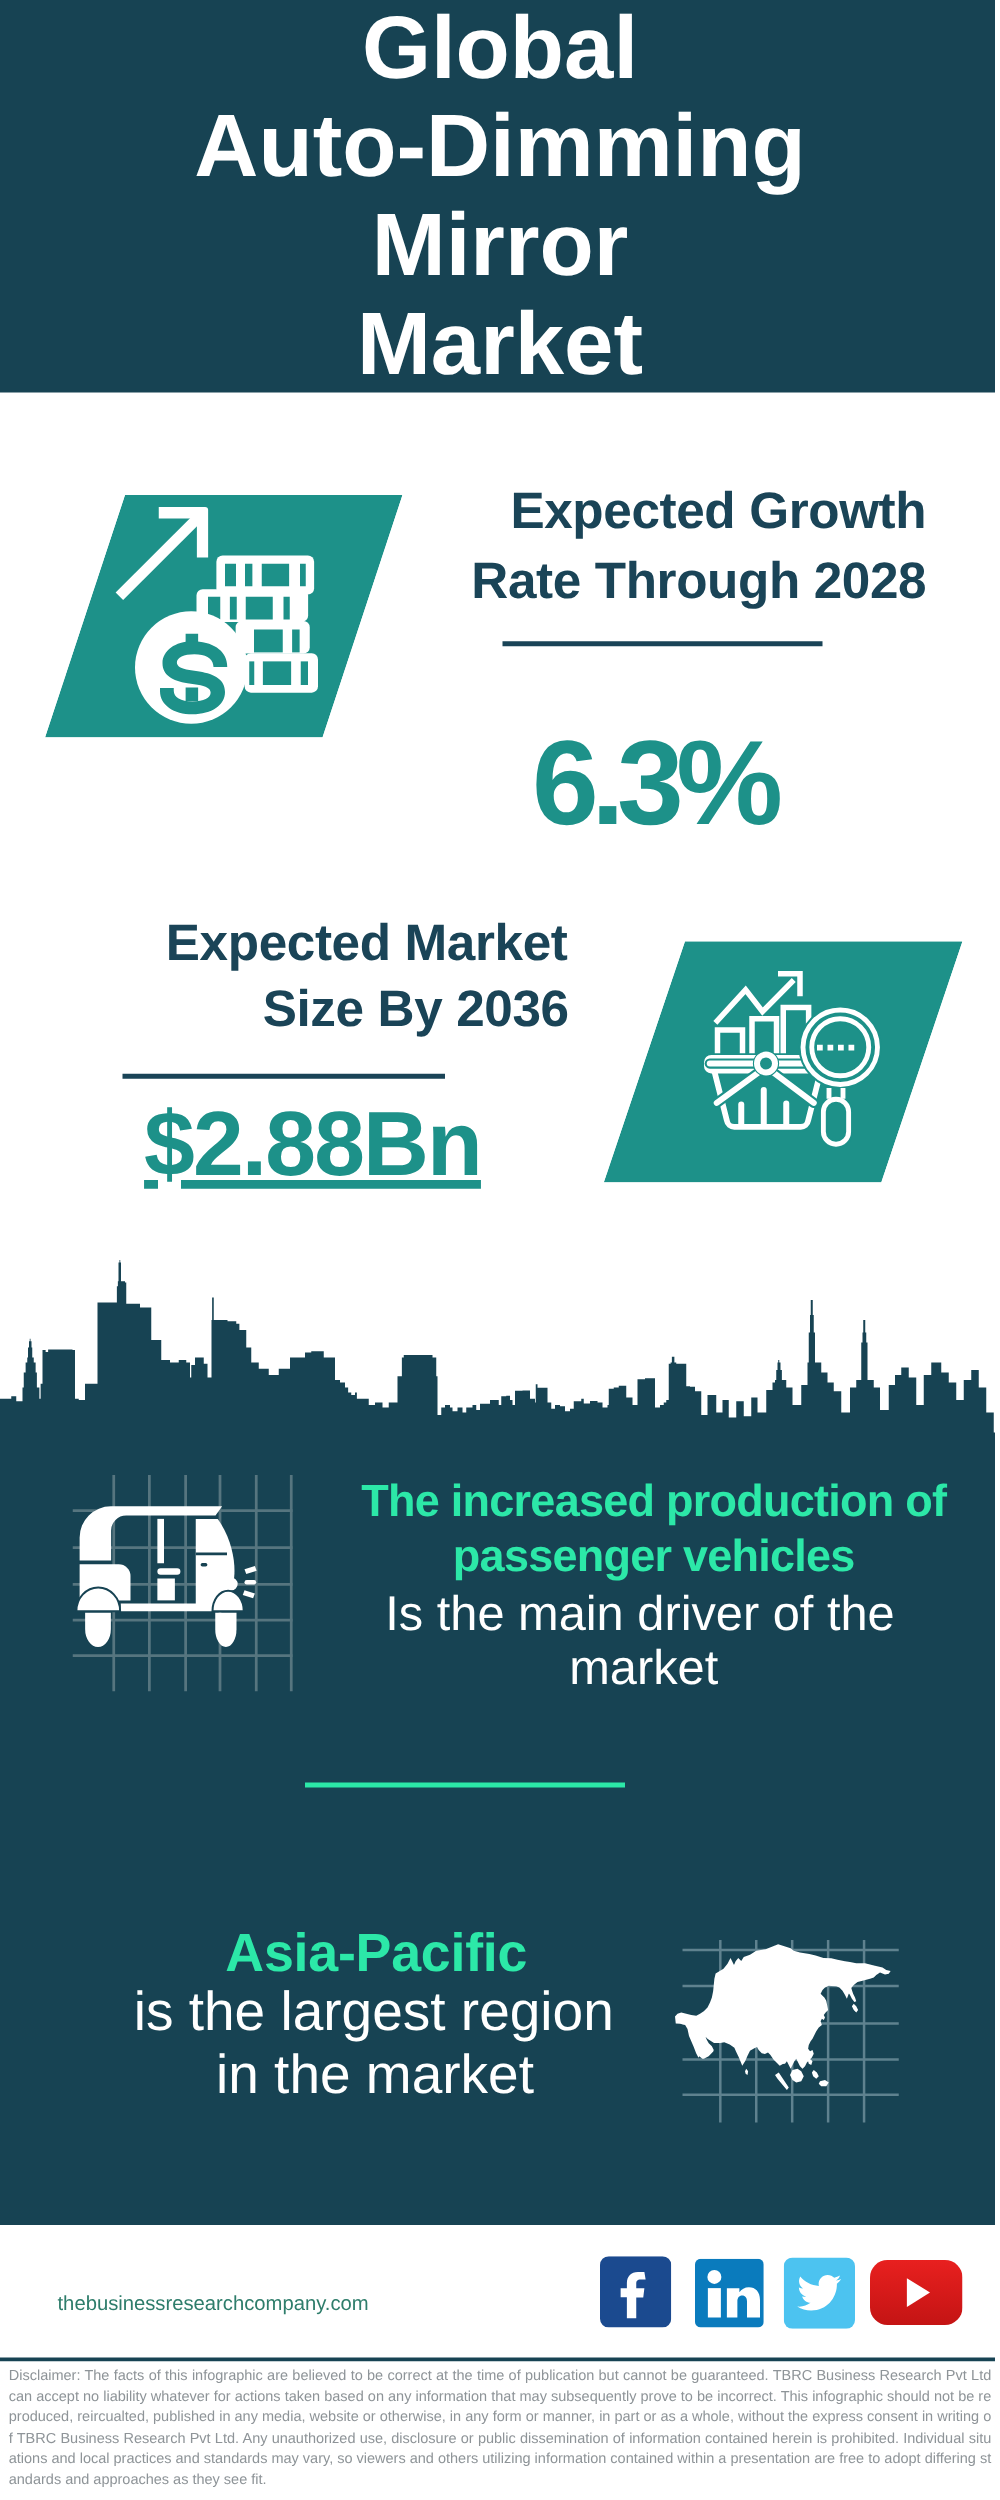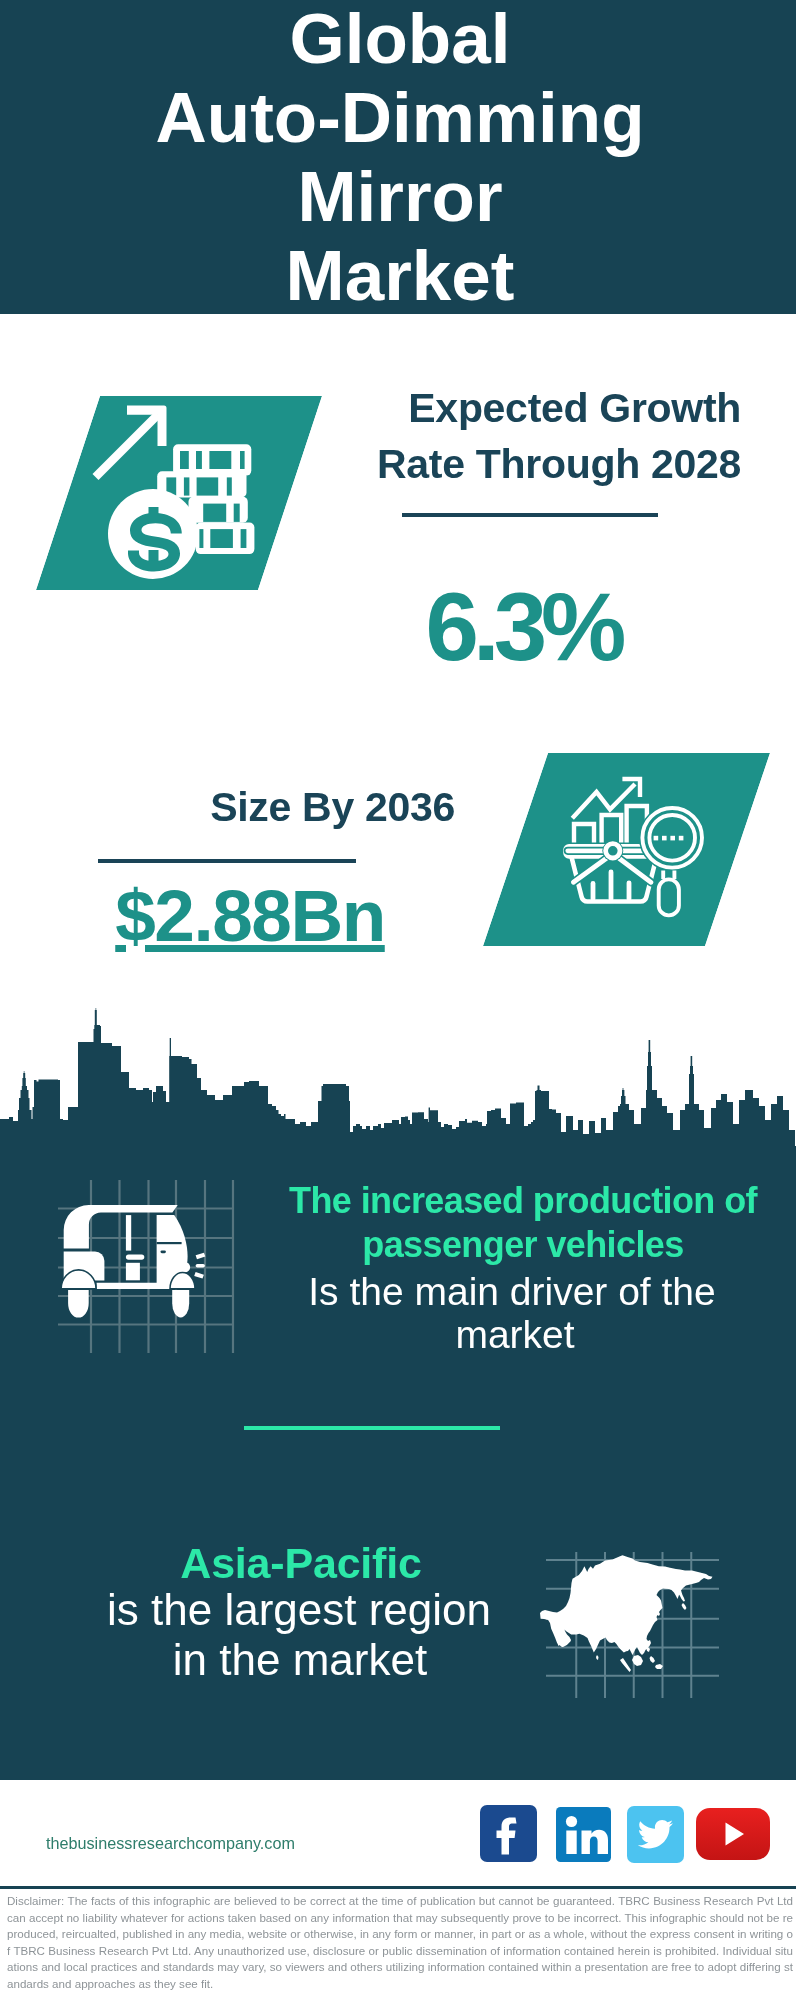--- a/index.html
+++ b/index.html
@@ -130,20 +130,21 @@
 <use href="#mag2" fill="#1d9189" stroke="#1d9189" stroke-width="7"></use>
 <use href="#mag2" fill="none" stroke="#ffffff" stroke-width="3.9"></use>
 <g fill="#ffffff">
 <rect x="170.6" y="82.8" width="4.6" height="4.6"></rect>
           <rect x="179" y="82.8" width="4.6" height="4.6"></rect>
 <rect x="187.4" y="82.8" width="4.6" height="4.6"></rect>
           <rect x="195.8" y="82.8" width="4.6" height="4.6"></rect>
 </g>
 </g>
 </svg>
+  <div class="ln stat-label" style="left:54px;top:734px;width:400px;">Expected Market</div>
   <div class="ln stat-label" style="left:55px;top:787px;width:400px;">Size By 2036</div>
   <div class="stat-rule" style="left:98px;top:859px;width:258px;"></div>
   <div class="stat-value v2" style="left:50px;top:879px;width:400px;text-decoration:underline;">$2.88Bn</div>
   <svg class="skyline" width="800" height="790" viewBox="0 0 800 790">
       <path d="M0 780V119H9V117H13V121H17H18V110H19V98H20.5V90H21.8V86H22.4V78H23.2V73H23.8V71H24.4V73H25.2V78H25.8V86H27V90H28.5V98H29.5V110H31.5V119H32.5V107H34V80H36.5V81.5H38.5V79.5H58V80H60V119H63V120H68V107H78V42H92.5H93.5V29H94.3V25H94.8V10H95.6V8H96.2V10H96.8V25H100V26H101V43H110H112V46H120H121V72H128H129V88H135H136V90H142H143V88H148H149V90H152V102H153V92H155H156V86H162H163V91H165H166V102H168.5H169.2V56H169.7V38H170.4H171V56H181H182V57H188H189V59H190.5H191.5V64H196H197V78H200H201V90H206H207V95H214H215V100H222H223V95H231H232V86H243H244V82H248H249V81H258H259V86H267H268V104H271H272V106H275H276V110H277.5H278.5V114H280H281V116H284V114H285.5V119H294H295V124H300V122H306V126H311V122H317H318V101H320.5H321.5V86H323V84H345H346V86H348H349V101H350V132H353V126H356V124H360V126H362V129H366V126H370V130H373V126H378V124H381V128H384V123H390H392V120H397H399V124H401V117H405V116.6H408V120H410V124H412V112.6H418V112.3H423H424V119H427H428V122H428.6V107.4H429.4H430V110.2H437H438V122H441V127H444V124H448V125H452V129H456V127H459V121H465V119H467V122.8H472V120.7H478V122H482V126H486V124H487V111H490H491V110H494H495V108.6H500H501V118H505H506V124H509H510V103.4H515H516V102.6H523H524V126H528V124H531V122H533V120H535V91H536.5V90H537.5V85.4H538.5H539.5V90H541V91H548H549V109H551H552V109.4H555H556V113H560H561V132H565H566V116H572H573V130H577H578V120H582H583V134H588H589V121H594H595V133H600H601V118H605H606V130H612H613V112H617H618V106H620V104H621V96H622V90H622.6V88H623.4V90H624.4V96H625.5V104H628H629V110H633H634V124H640H641V108H645H646V90H647V66H648V52H648.6V40H649.4H650.2V52H651V66H652V90H656H657V98H661H662V106H666H667V113H672H673V130H679H680V110H684H685V104H688H689V74H690V66H690.6V56H691.4H692.2V66H693V74H694V104H698H699V110H703H704V128H710H711V108H715H716V100H720H721V94H726H727V102H732H733V124H738H739V100H744H745V90H752H753V98H758H759V106H764H765V120H770H771V104H776H777V96H782H783V110H788H789V130H794H795V146H800H800V780Z" fill="#174353"></path>
     </svg>
 <svg width="180" height="180" viewBox="0 0 180 180" style="position:absolute;left:58px;top:1177px;">
  <g stroke="#56757f" stroke-width="2.2">
   <path d="M0 31.5H176M0 61H176M0 90.5H176M0 119H176M0 147.5H176"></path>
   <path d="M33 3V176M61.5 3V176M90.5 3V176M118 3V176M147 3V176M175 3V176"></path>

